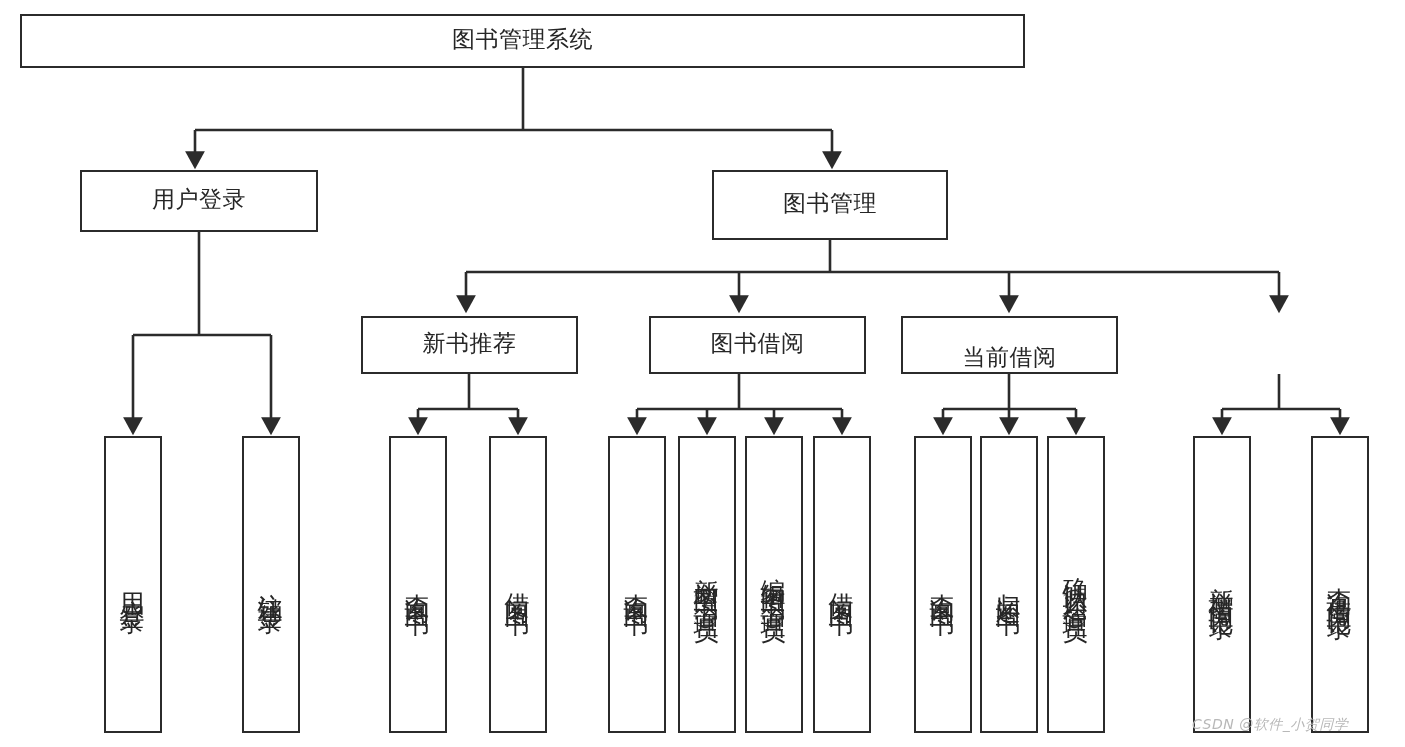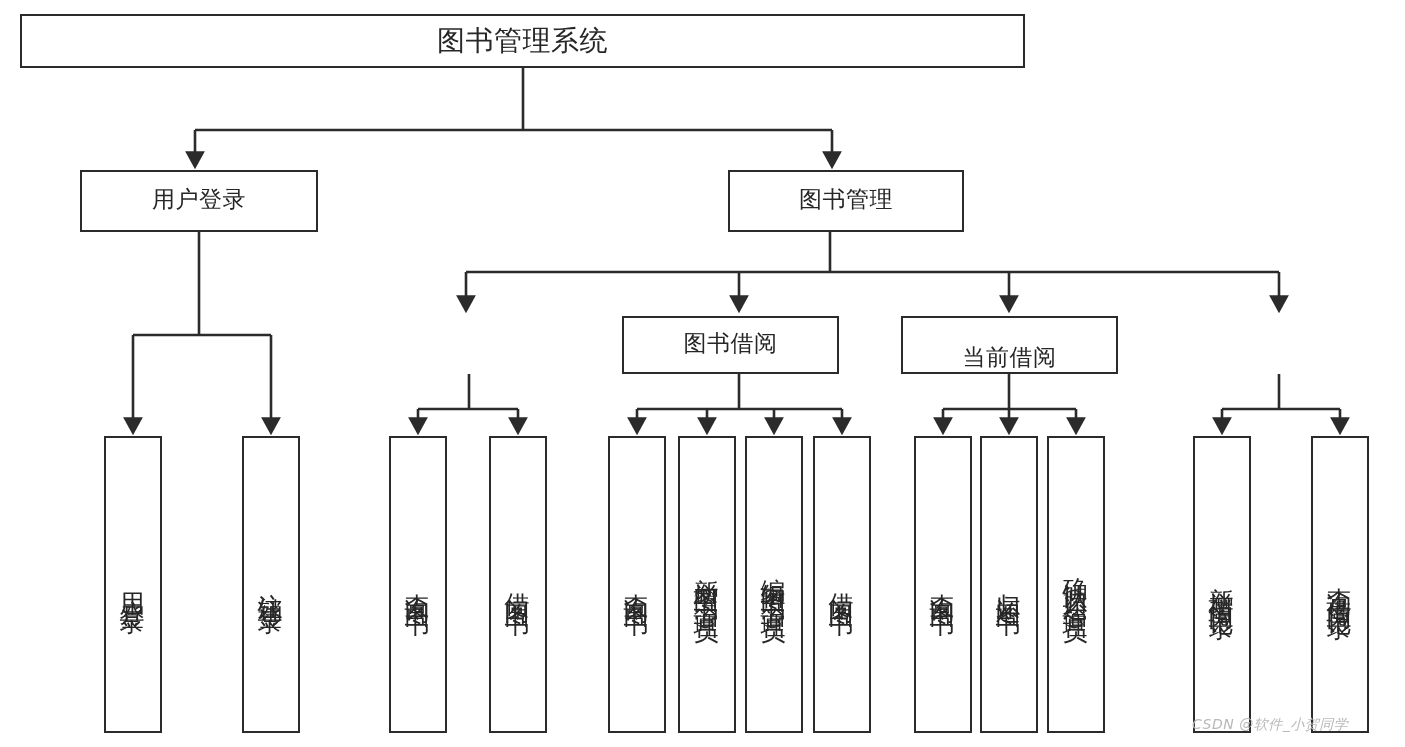--- a/index.html
+++ b/index.html
@@ -41,21 +41,21 @@
     text-align: center;
     line-height: 1.18;
     white-space: pre;
   }
   
   .node.h .lbl {
     font-size: 23px;
     letter-spacing: 0.5px;
   }
   .node.root .lbl {
-    font-size: 28px;
+    font-size: 23px;
   }
   
   .node.v {
     align-items: center;
     justify-content: center;
   }
   .node.v .lbl {
     writing-mode: vertical-rl;
     text-orientation: upright;
     font-size: 25px;
@@ -128,26 +128,29 @@
   </svg>
 
   <div class="node h root" style="left:20px; top:14px; width:1005px; height:54px;">
     <span class="lbl">图书管理系统</span>
   </div>
 
   <div class="node h" style="left:80px; top:170px; width:238px; height:62px;">
     <span class="lbl">用户登录</span>
   </div>
 
-  <div class="node h" style="left:712px; top:170px; width:236px; height:62px;margin-left:16px;">
+  <div class="node h" style="left:712px; top:170px; width:236px; height:70px;">
     <span class="lbl">图书管理</span>
   </div>
 
-
-  <div class="node h" style="left:622px; top:316px; width:217px; height:58px;">
+  <div class="node h" style="left:361px; top:316px; width:217px; height:58px;">
+    <span class="lbl">新书推荐</span>
+  </div>
+
+  <div class="node h" style="left:649px; top:316px; width:217px; height:58px;">
     <span class="lbl">图书借阅</span>
   </div>
 
   <div class="node h" style="left:901px; top:316px; width:217px; height:58px;align-items:flex-end;">
     <span class="lbl">当前借阅</span>
   </div>
 
 
   <div class="node v" style="left:104px; top:436px; width:58px; height:297px;">
     <span class="lbl">用户登录</span>

